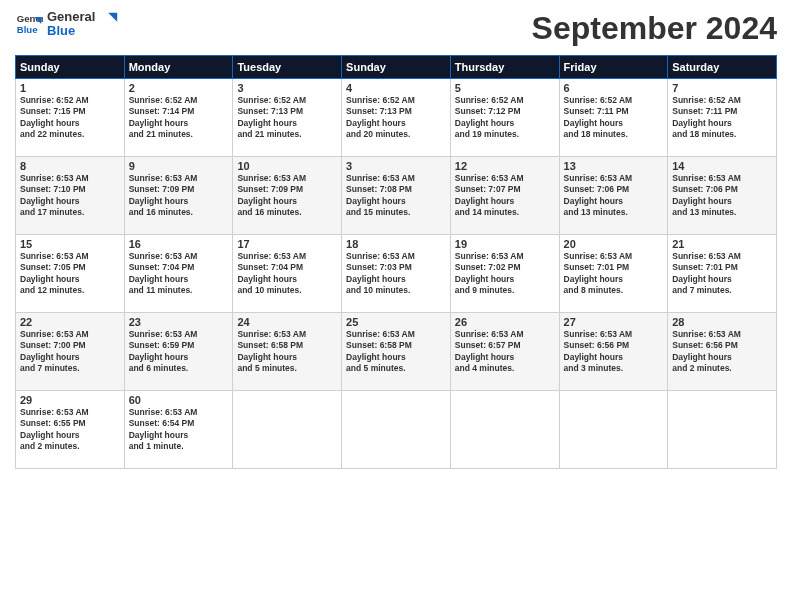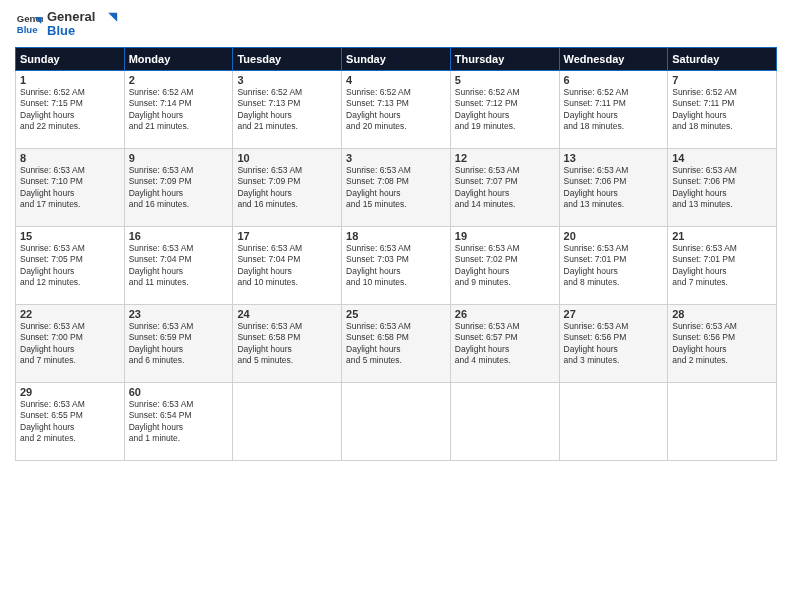--- a/index.html
+++ b/index.html
@@ -74,20 +74,21 @@
       font-size: 11px;
       font-weight: bold;
       color: #333;
       display: block;
       margin-bottom: 1px;
     }
     .day-info {
       font-size: 8.5px;
       color: #333;
       line-height: 1.35;
+      font-weight: bold;
     }
     .empty-cell {
       background: #fff !important;
     }
   </style>
 </head>
 <body>
 
 <div class="page">
   <div class="header">
@@ -99,32 +100,33 @@
       </svg>
       <div>
         <div style="font-size:13px;font-weight:bold;color:#333;line-height:1.1;">General</div>
         <div style="font-size:13px;font-weight:bold;color:#1565c0;line-height:1.1;">Blue</div>
       </div>
       <svg width="18" height="18" viewBox="0 0 20 20" style="margin-left:2px;margin-top:-8px;">
         <polygon points="8,2 18,2 18,12" fill="#1565c0"></polygon>
       </svg>
     </div>
     <div class="title-block">
+      <div class="month-title">September 2024</div>
     </div>
   </div>
 
   <table class="calendar-table">
     <thead>
       <tr id="weekday-header">
           <th>Sunday</th>
           <th>Monday</th>
           <th>Tuesday</th>
           <th>Sunday</th>
           <th>Thursday</th>
-          <th>Wednesday</th>
+          <th>Friday</th>
           <th>Saturday</th>
         </tr>
     </thead>
     <tbody id="calendar-body">
         <tr>
           <td>
         <span class="day-number">1</span>
         <div class="day-info">
           Sunrise: 6:52 AM<br>
           Sunset: 7:15 PM<br>

